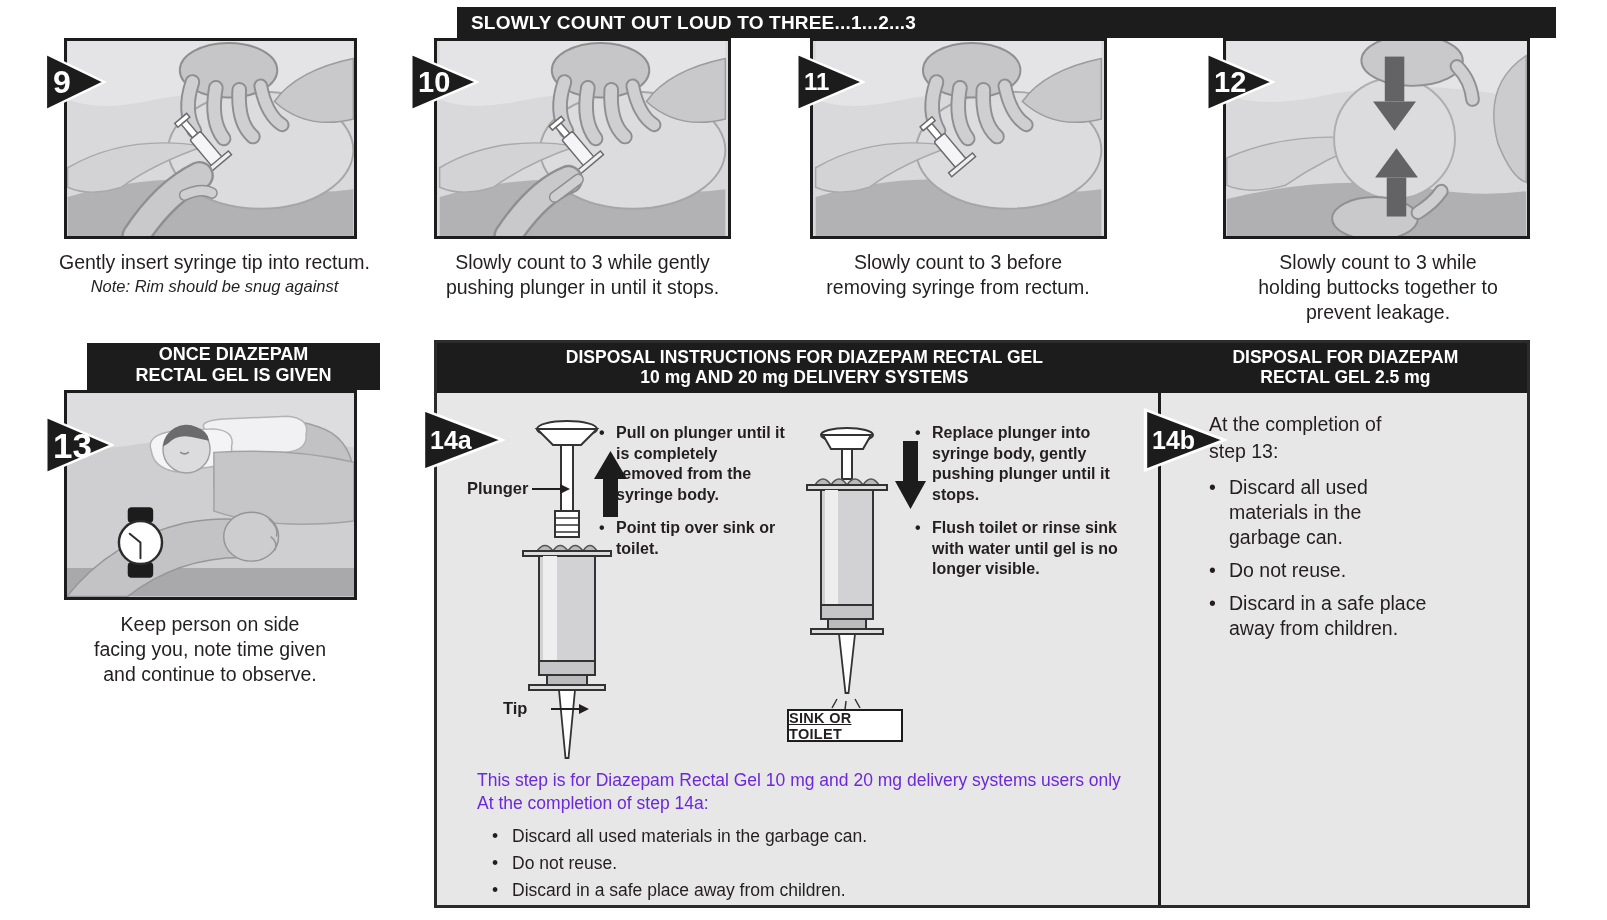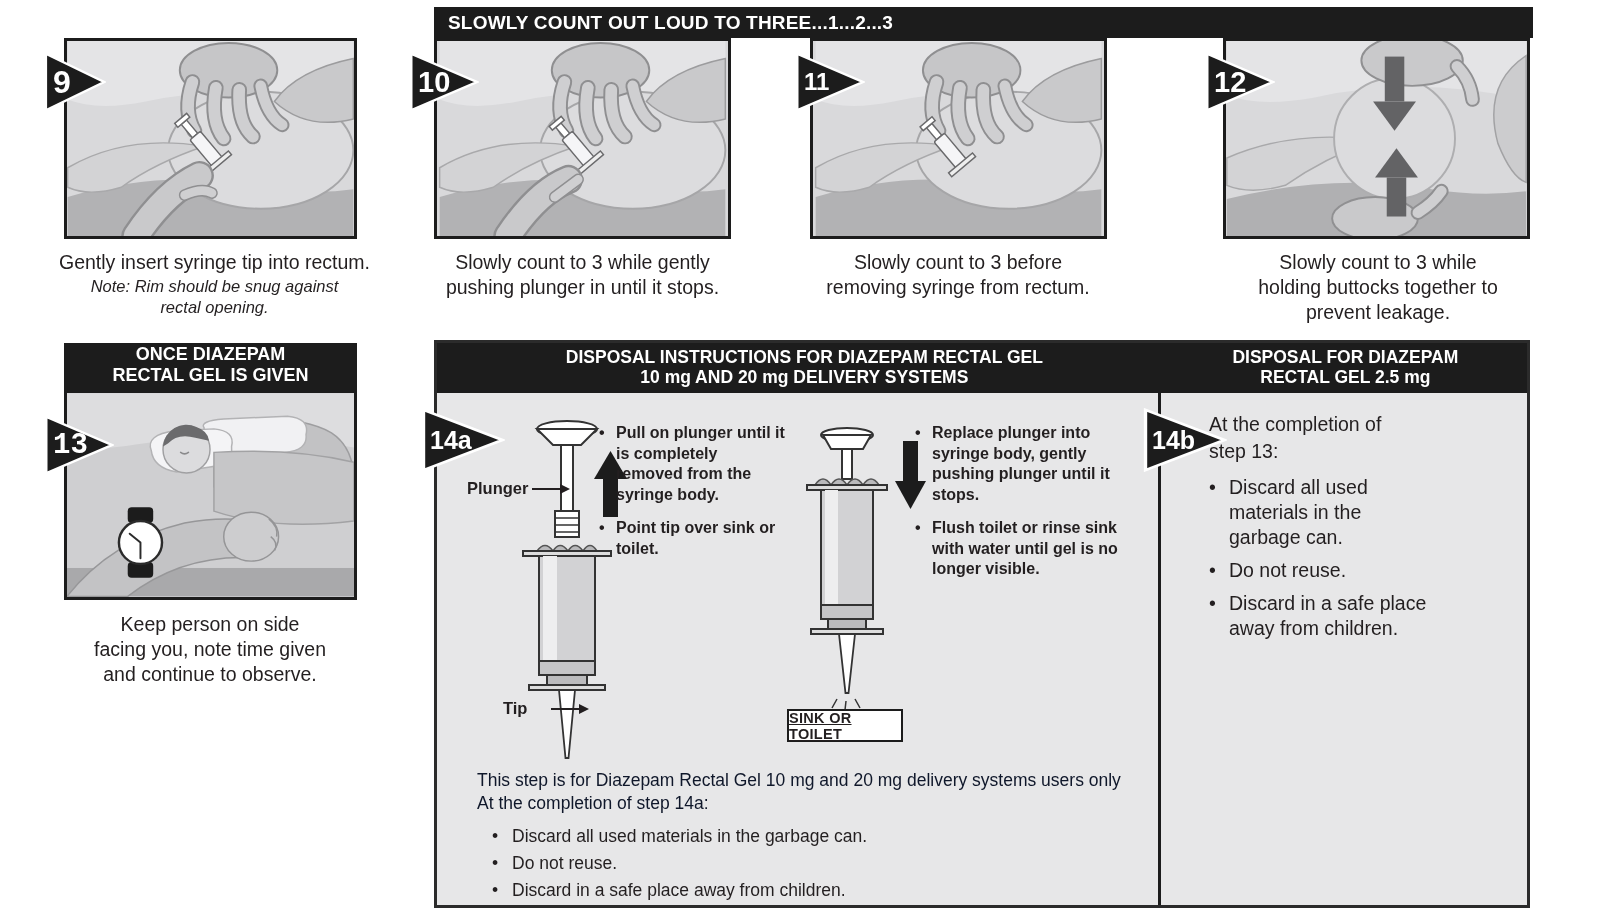--- a/index.html
+++ b/index.html
@@ -12,21 +12,21 @@
   .frame{position:absolute;border:3px solid #1c1c1c;box-sizing:border-box;background:#d9d9db;}
   .frame svg{display:block;width:100%;height:100%;}
   
   .badge{position:absolute;}
   .badge svg{position:absolute;inset:0;width:100%;height:100%;}
   .badge .num{
     position:absolute;inset:0;display:flex;align-items:center;
     color:#fff;font-weight:bold;padding-left:9px;line-height:1;
   }
   
-  .blackbar{position:absolute;background:#1c1c1c;color:#ffffff;font-weight:bold;box-sizing:border-box;}
+  .blackbar{position:absolute;background:#1c1c1c;color:#ffffff;font-weight:bold;box-sizing:border-box;margin-left:23px;}
   
   .caption{position:absolute;text-align:center;font-size:19.5px;line-height:25px;color:#231f20;}
   .caption .note{font-style:italic;font-size:16.5px;line-height:21px;margin-top:1px;}
   
   .dispo{
     position:absolute;left:434px;top:340px;width:1096px;height:568px;
     background:#e7e7e8;border:3px solid #2b2b2b;box-sizing:border-box;
   }
   .dispo-header{
     position:absolute;left:0;top:0;width:100%;height:50px;background:#1c1c1c;
@@ -41,21 +41,21 @@
   .bullets li::before{content:"\2022";position:absolute;left:0;top:0;}
   .bullets.bold li{font-weight:bold;font-size:16px;line-height:20.5px;margin-bottom:13px;}
   .bullets.big li{font-size:19.5px;line-height:25px;margin-bottom:8px;padding-left:20px;}
   .bullets.footer li{font-size:17.5px;line-height:22px;margin-bottom:5px;padding-left:20px;}
   .label-row{position:absolute;display:flex;align-items:center;gap:4px;font-weight:bold;font-size:16.5px;color:#231f20;}
   .sink-box{
     position:absolute;background:#ffffff;border:2.5px solid #1c1c1c;
     display:flex;align-items:center;justify-content:center;
     font-weight:bold;font-size:14.5px;letter-spacing:.3px;box-sizing:border-box;text-decoration:underline;
   }
-  .footer-text{position:absolute;font-size:17.5px;line-height:23px;color:#0f172a;}
+  .footer-text{position:absolute;font-size:17.5px;line-height:23px;color:#6d28d9;}
   .intro-lines{position:absolute;font-size:19.5px;line-height:27px;color:#231f20;}
 </style>
 </head>
 <body>
 
 <div class="page">
 
   <div class="blackbar" style="left:434px;top:7px;width:1099px;height:31px;font-size:19px;line-height:31px;padding-left:14px;letter-spacing:.2px;">
     <span>SLOWLY COUNT OUT LOUD TO THREE...1...2...3</span>
   </div>
@@ -92,21 +92,20 @@
   <div class="badge" style="left:44px;top:52px;width:62px;height:60px;">
     <svg viewBox="0 0 100 100" preserveAspectRatio="none">
       <polygon points="3,3 97,50 3,97" fill="#1c1c1c" stroke="#ffffff" stroke-width="4"></polygon>
     </svg>
     <span class="num" style="font-size:32px;">9</span>
   </div>
   <div class="caption" style="left:22px;top:250px;width:385px;">
     <div>Gently insert syringe tip into rectum.</div>
     <div class="note">
       <div>Note: Rim should be snug against</div>
-      <div>rectal opening.</div>
     </div>
   </div>
 
   <div class="frame" style="left:434px;top:38px;width:297px;height:201px;">
     <svg viewBox="0 0 293 200">
       <rect width="293" height="200" fill="#d9d9db"></rect>
       <path d="M0,0 H293 V70 Q180,40 80,62 Q30,72 0,60 Z" fill="#e4e4e6"></path>
       <path d="M0,160 Q100,130 200,150 Q250,158 293,152 V200 H0 Z" fill="#b2b2b4"></path>
       <ellipse cx="198" cy="112" rx="95" ry="60" fill="#dcdcde" stroke="#a6a6a8" stroke-width="2"></ellipse>
       <path d="M0,130 Q60,95 140,108 Q90,125 55,150 Q22,160 0,150 Z" fill="#d3d3d5" stroke="#a9a9ab" stroke-width="1.5"></path>
@@ -237,21 +236,21 @@
       <rect x="62" y="116" width="26" height="16" rx="4" fill="#1c1c1c"></rect>
       <rect x="62" y="172" width="26" height="16" rx="4" fill="#1c1c1c"></rect>
       <circle cx="75" cy="152" r="22" fill="#ffffff" stroke="#2b2b2b" stroke-width="2.5"></circle>
       <path d="M75,152 L64,143 M75,152 L75,168" stroke="#2b2b2b" stroke-width="2" stroke-linecap="round"></path>
     </svg>
   </div>
   <div class="badge" style="left:44px;top:415px;width:70px;height:60px;">
     <svg viewBox="0 0 100 100" preserveAspectRatio="none">
       <polygon points="3,3 97,50 3,97" fill="#1c1c1c" stroke="#ffffff" stroke-width="4"></polygon>
     </svg>
-    <span class="num" style="font-size:29px;font-family:Liberation Mono, monospace;">13</span>
+    <span class="num" style="font-size:35px;">13</span>
   </div>
   <div class="caption" style="left:40px;top:612px;width:340px;">
     <div>Keep person on side</div>
     <div>facing you, note time given</div>
     <div>and continue to observe.</div>
   </div>
 
   <div class="dispo">
     <div class="dispo-header">
       <div class="hd hd-left">

